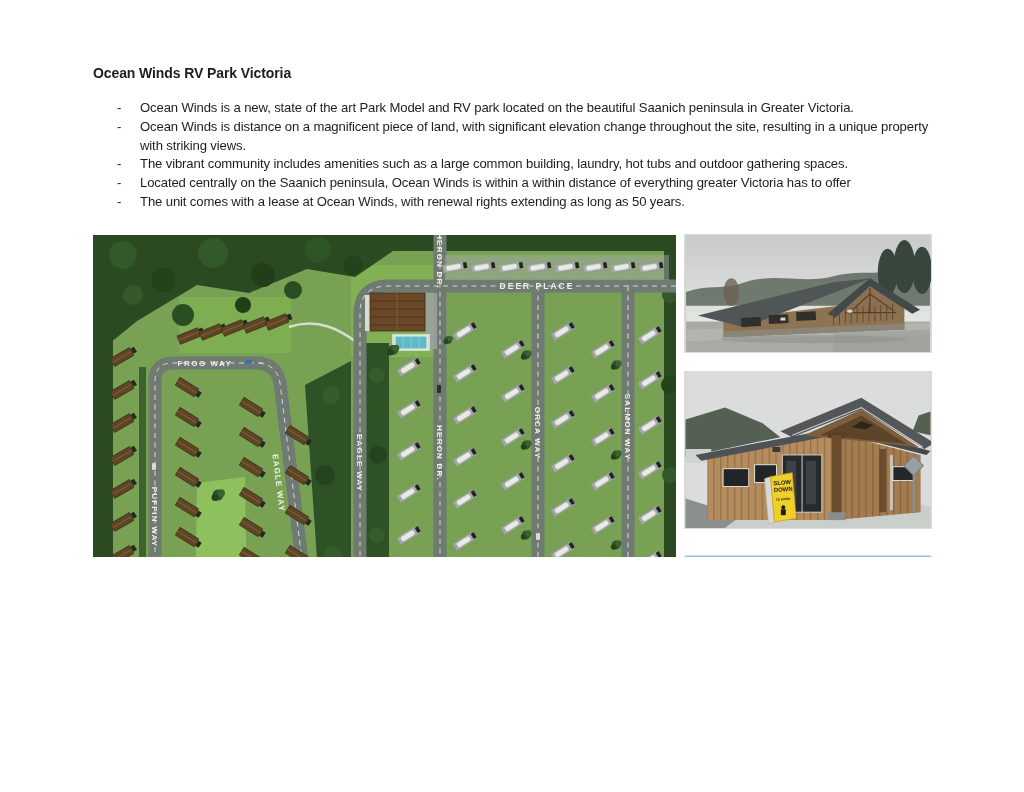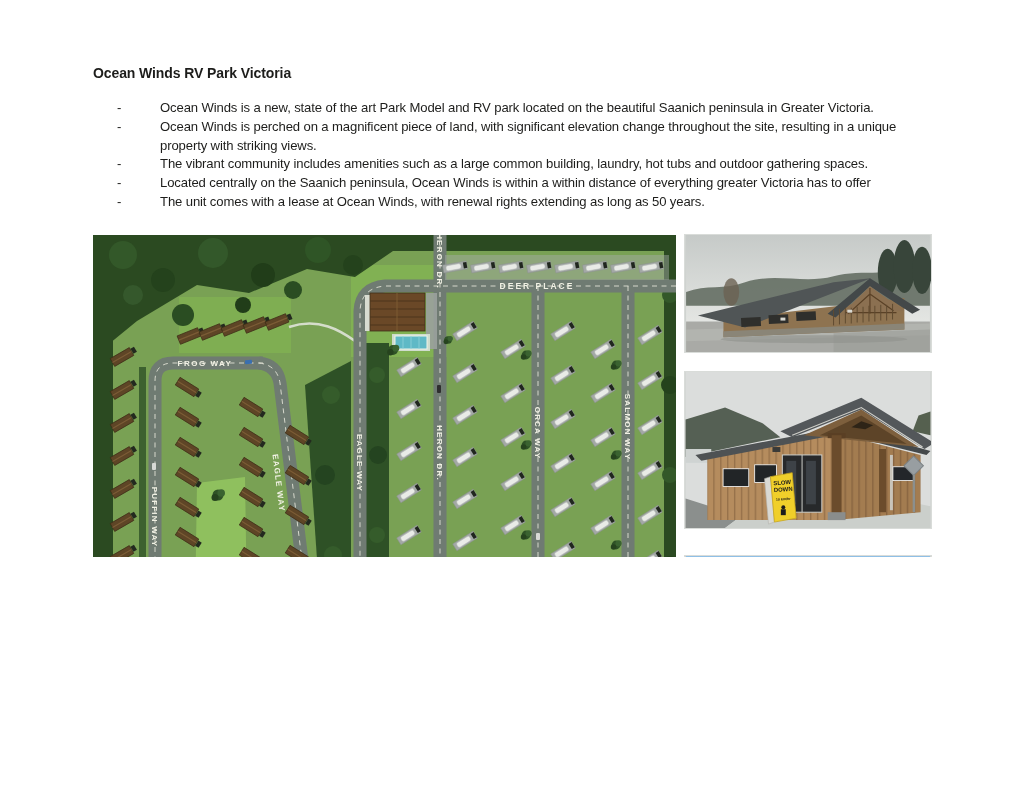--- a/index.html
+++ b/index.html
@@ -2,21 +2,21 @@
 <html><head>
 <meta charset="utf-8">
 <style>
   html,body{margin:0;padding:0;background:#ffffff;}
   .page{position:relative;width:1024px;height:557px;background:#ffffff;overflow:hidden;
         font-family:"Liberation Sans",sans-serif;color:#1d1d1b;}
   .doc-title{position:absolute;left:93px;top:65px;font-size:14px;font-weight:bold;letter-spacing:-0.1px;}
   .bullets{position:absolute;left:117px;top:99px;width:818px;font-size:13.1px;line-height:18.8px;letter-spacing:-0.12px;}
   .bullet{display:flex;}
   .bullet .marker{flex:none;width:23px;}
-  .bullet .text{flex:1;margin-left:20px;}
+  .bullet .text{flex:1;}
   .site-map{position:absolute;left:93px;top:235px;width:583px;height:440px;}
   .photo{position:absolute;left:684px;width:248px;box-sizing:border-box;border:1px solid #d9dcd9;background:#cfd3d0;}
   .photo svg{display:block;width:100%;height:100%;}
   #photo1{top:234px;height:119px;}
   #photo2{top:371px;height:158px;}
   #photo3{top:555px;height:122px;}
   .page-number{position:absolute;left:888px;top:695px;width:44px;height:35px;background:#73a84b;
                color:#ffffff;font-size:13px;text-align:center;line-height:35px;}
   .mls{position:absolute;right:5px;top:772px;font-size:13px;color:#ababab;letter-spacing:0.2px;}
   svg text{font-family:"Liberation Sans",sans-serif;}
@@ -29,21 +29,21 @@
 
   <div class="doc-title">Ocean Winds RV Park Victoria</div>
 
   <div class="bullets">
     <div class="bullet">
       <span class="marker">-</span>
       <span class="text">Ocean Winds is a new, state of the art Park Model and RV park located on the beautiful Saanich peninsula in Greater Victoria.</span>
     </div>
     <div class="bullet">
       <span class="marker">-</span>
-      <span class="text">Ocean Winds is perched on a magnificent piece of land, with significant elevation change throughout the site, resulting in a unique property with striking views.</span>
+      <span class="text">Ocean Winds is distance on a magnificent piece of land, with significant elevation change throughout the site, resulting in a unique property with striking views.</span>
     </div>
     <div class="bullet">
       <span class="marker">-</span>
       <span class="text">The vibrant community includes amenities such as a large common building, laundry, hot tubs and outdoor gathering spaces.</span>
     </div>
     <div class="bullet">
       <span class="marker">-</span>
       <span class="text">Located centrally on the Saanich peninsula, Ocean Winds is within a within distance of everything greater Victoria has to offer</span>
     </div>
     <div class="bullet">

